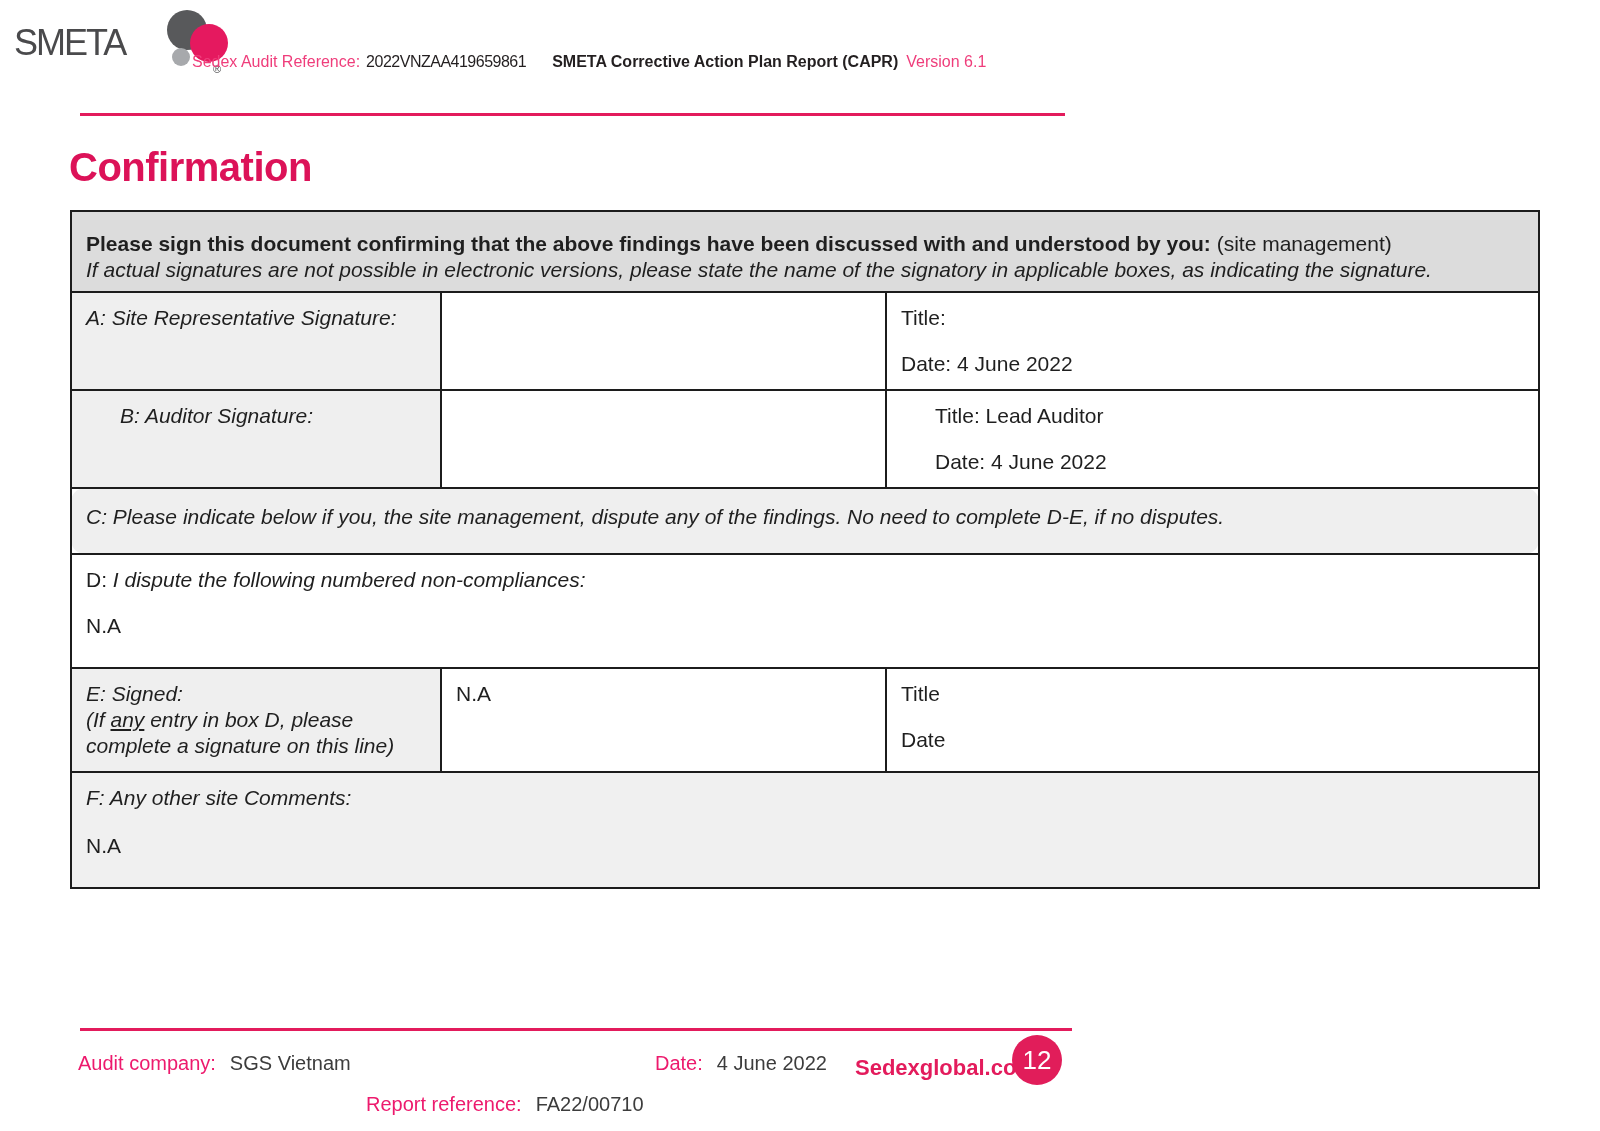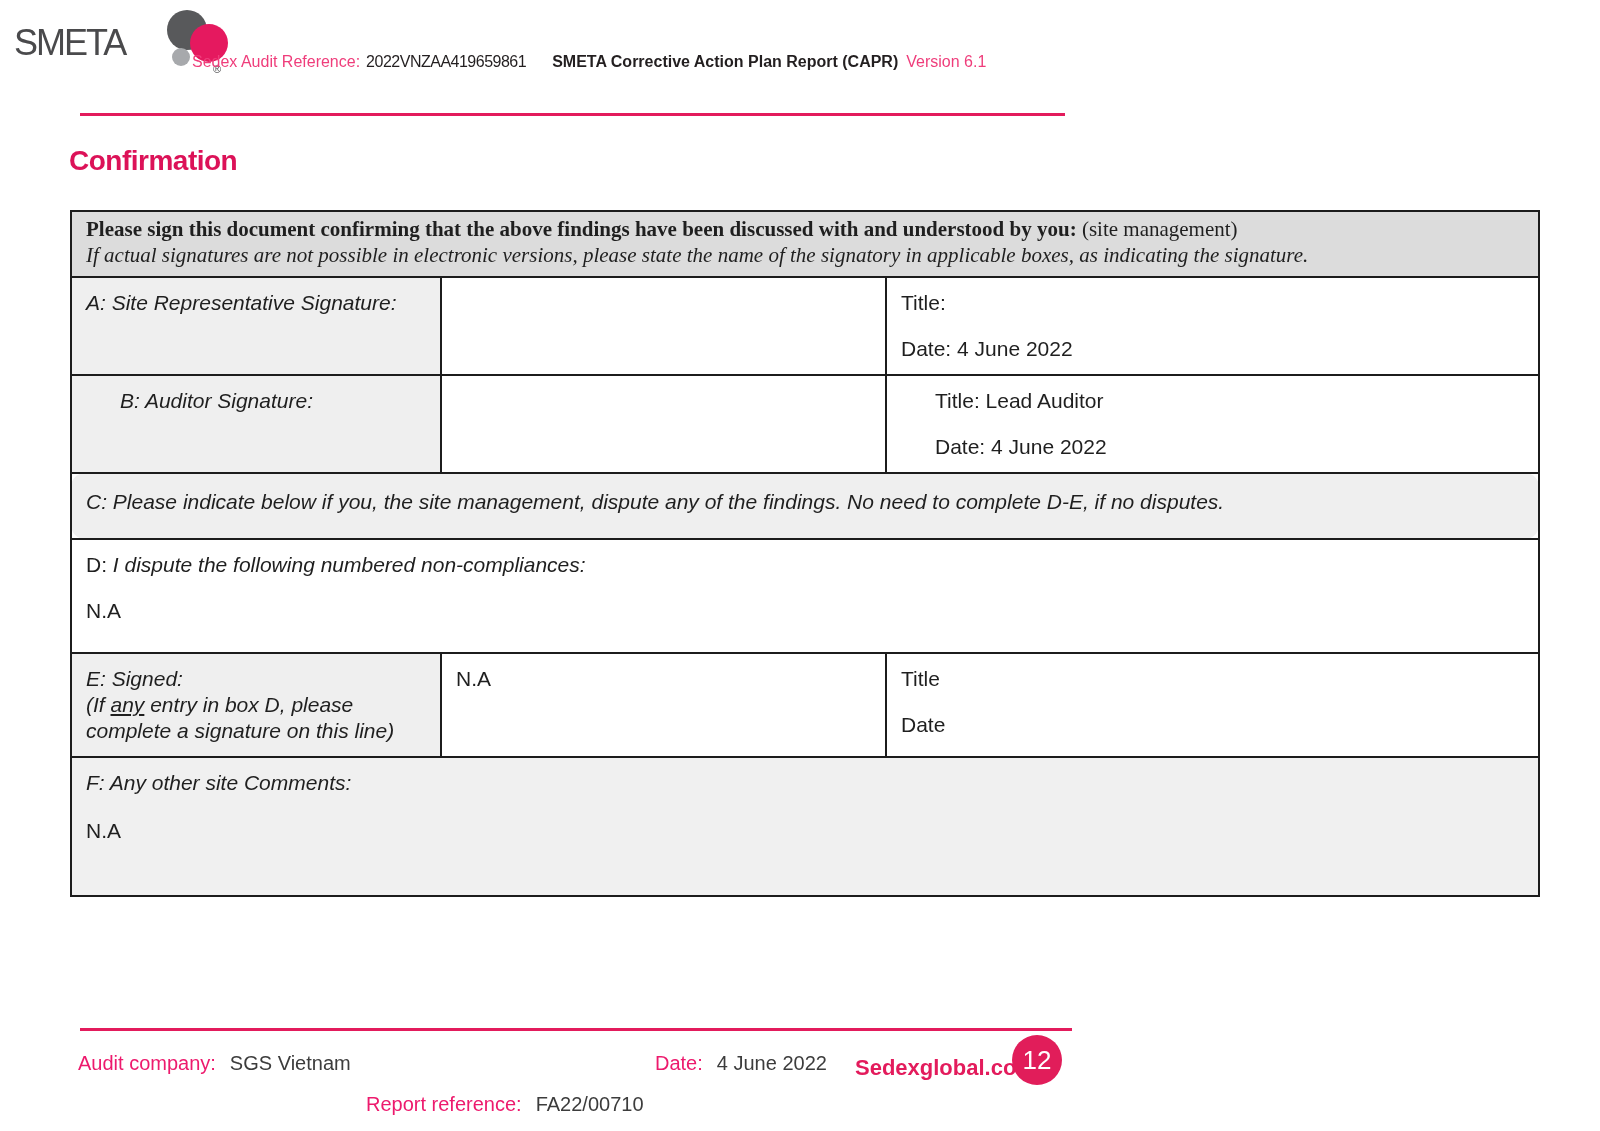--- a/index.html
+++ b/index.html
@@ -36,21 +36,21 @@
   .header-ref .doc-title { color:#231f20; font-weight:bold; margin-left:26px; }
   .header-ref .version { color:var(--header-pink); margin-left:8px; }
 
   .rule { position:absolute; height:3px; background:var(--accent-pink); }
   .rule-top    { left:80px; top:113px;  width:985px; }
   .rule-bottom { left:80px; top:1028px; width:992px; }
 
   
   .page-title {
     position:absolute; left:69px; top:145px;
-    font-size:28px; font-weight:bold; color:var(--title-pink); letter-spacing:-0.5px;
+    font-size:40px; font-weight:bold; color:var(--title-pink); letter-spacing:-0.5px;
   }
 
   
   table.confirm {
     position:absolute; left:70px; top:210px; width:1468px;
     border-collapse:collapse; table-layout:fixed;
     font-size:21px; color:#1f1f1f;
   }
   table.confirm td {
     border:2px solid #1c1c1c;
@@ -66,27 +66,27 @@
   .bg-label { background:var(--label-cell-bg); }
   .bg-f     { background:var(--row-f-bg); }
 
   .it  { font-style:italic; }
   .bld { font-weight:bold; }
   .u   { text-decoration:underline; }
 
   .gap { margin-top:20px; }   
   .gap-lg { margin-top:22px; }
 
-  tr.r-head td { height:62px; padding-top:4px; padding-bottom:8px;font-family:Liberation Serif, serif; }
+  tr.r-head td { height:62px; padding-top:19px; padding-bottom:8px; }
   tr.r-a td { height:90px; }
   tr.r-b td { height:96px;padding-left:48px; }
   tr.r-c td { height:66px; padding-top:15px;border-radius:14px; }
   tr.r-d td { height:114px; }
   tr.r-e td { height:92px; }
-  tr.r-f td { height:139px; }
+  tr.r-f td { height:116px; }
 
   
   .footer-item { position:absolute; top:1052px; font-size:20px; white-space:nowrap; }
   .footer-item .lbl { color:var(--footer-label-pink); }
   .footer-item .val { color:#3c3c3c; margin-left:14px; }
   .f-audit  { left:78px; }
   .f-report { left:366px;margin-top:41px; }
   .f-date   { left:655px; }
 
   .website {

